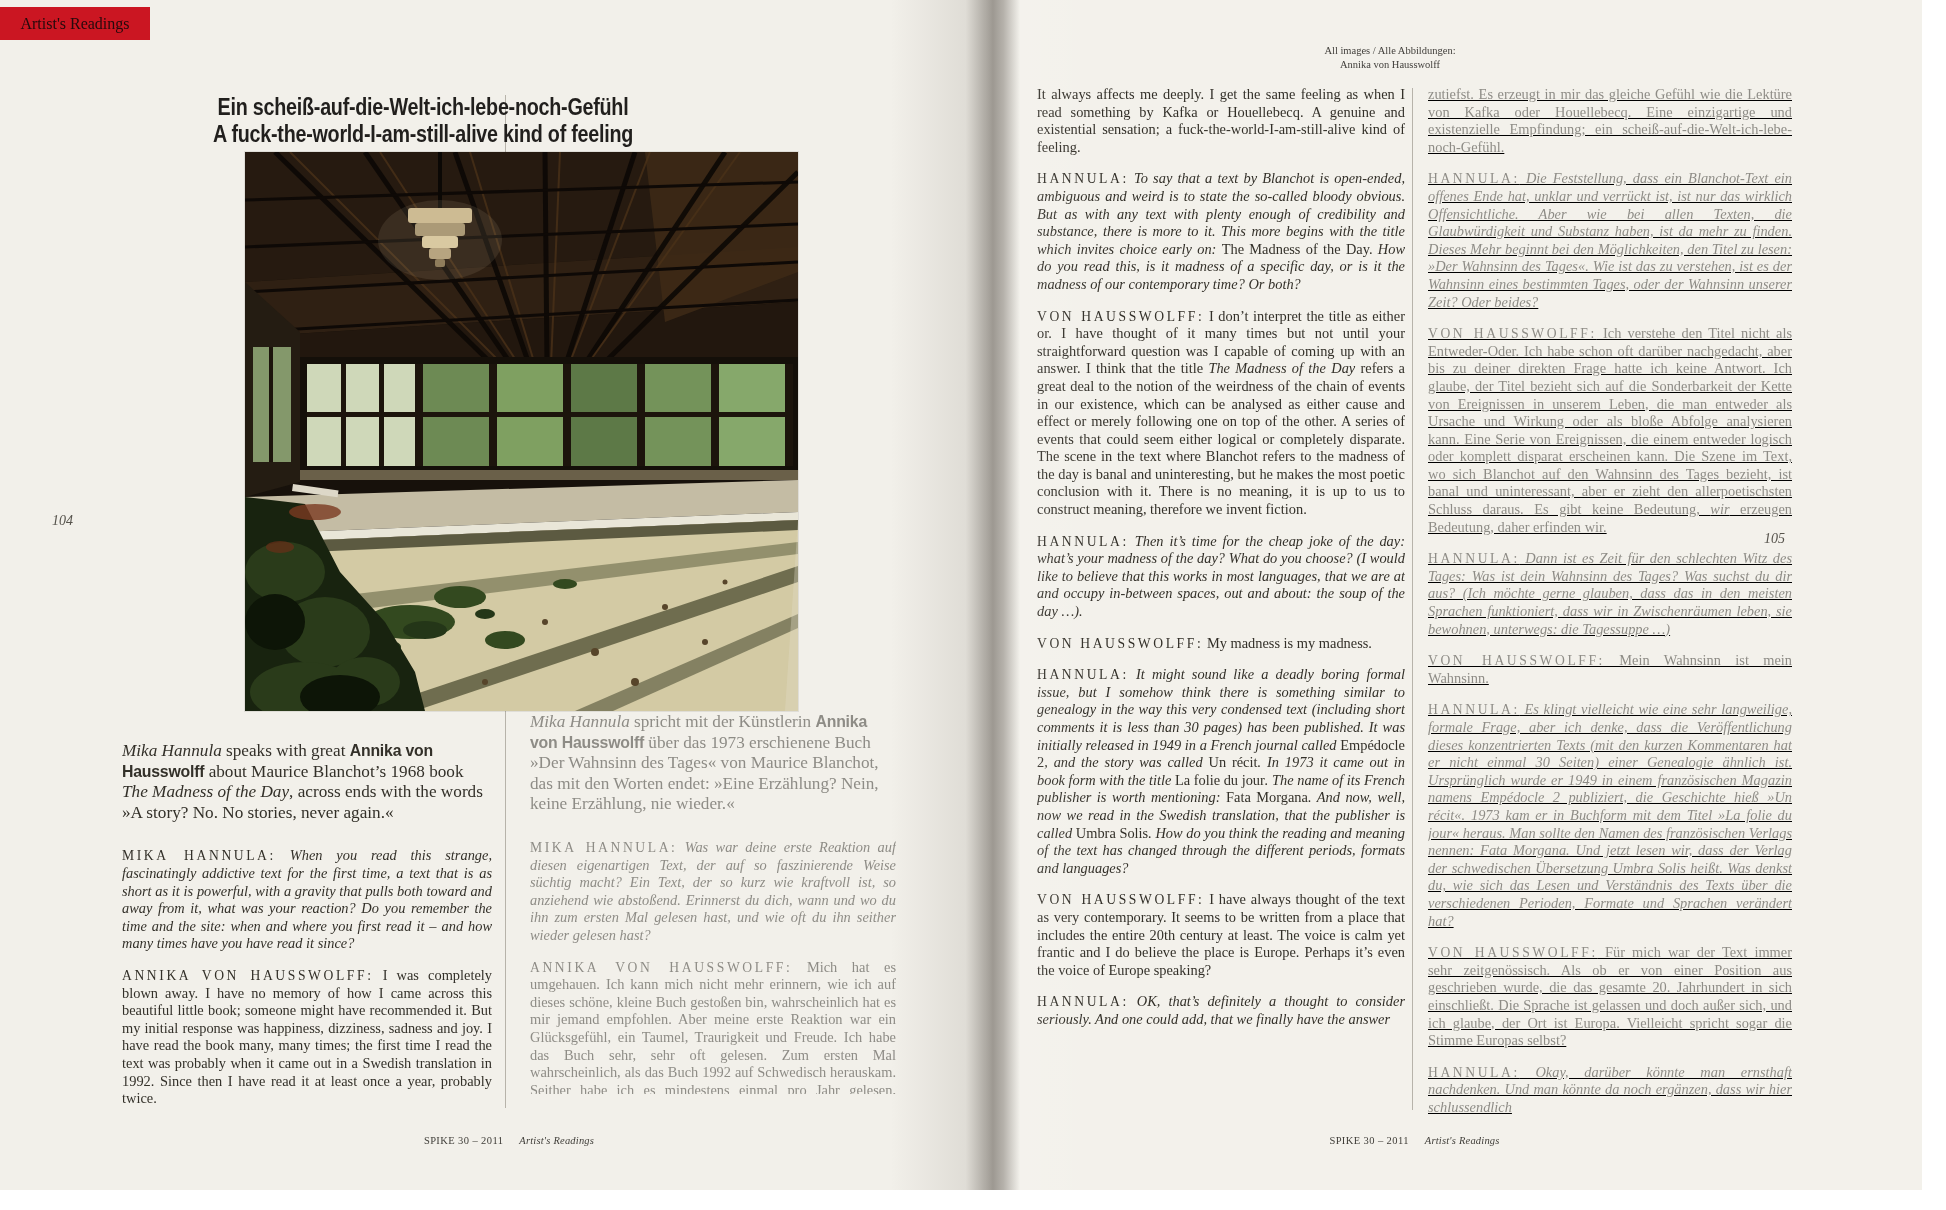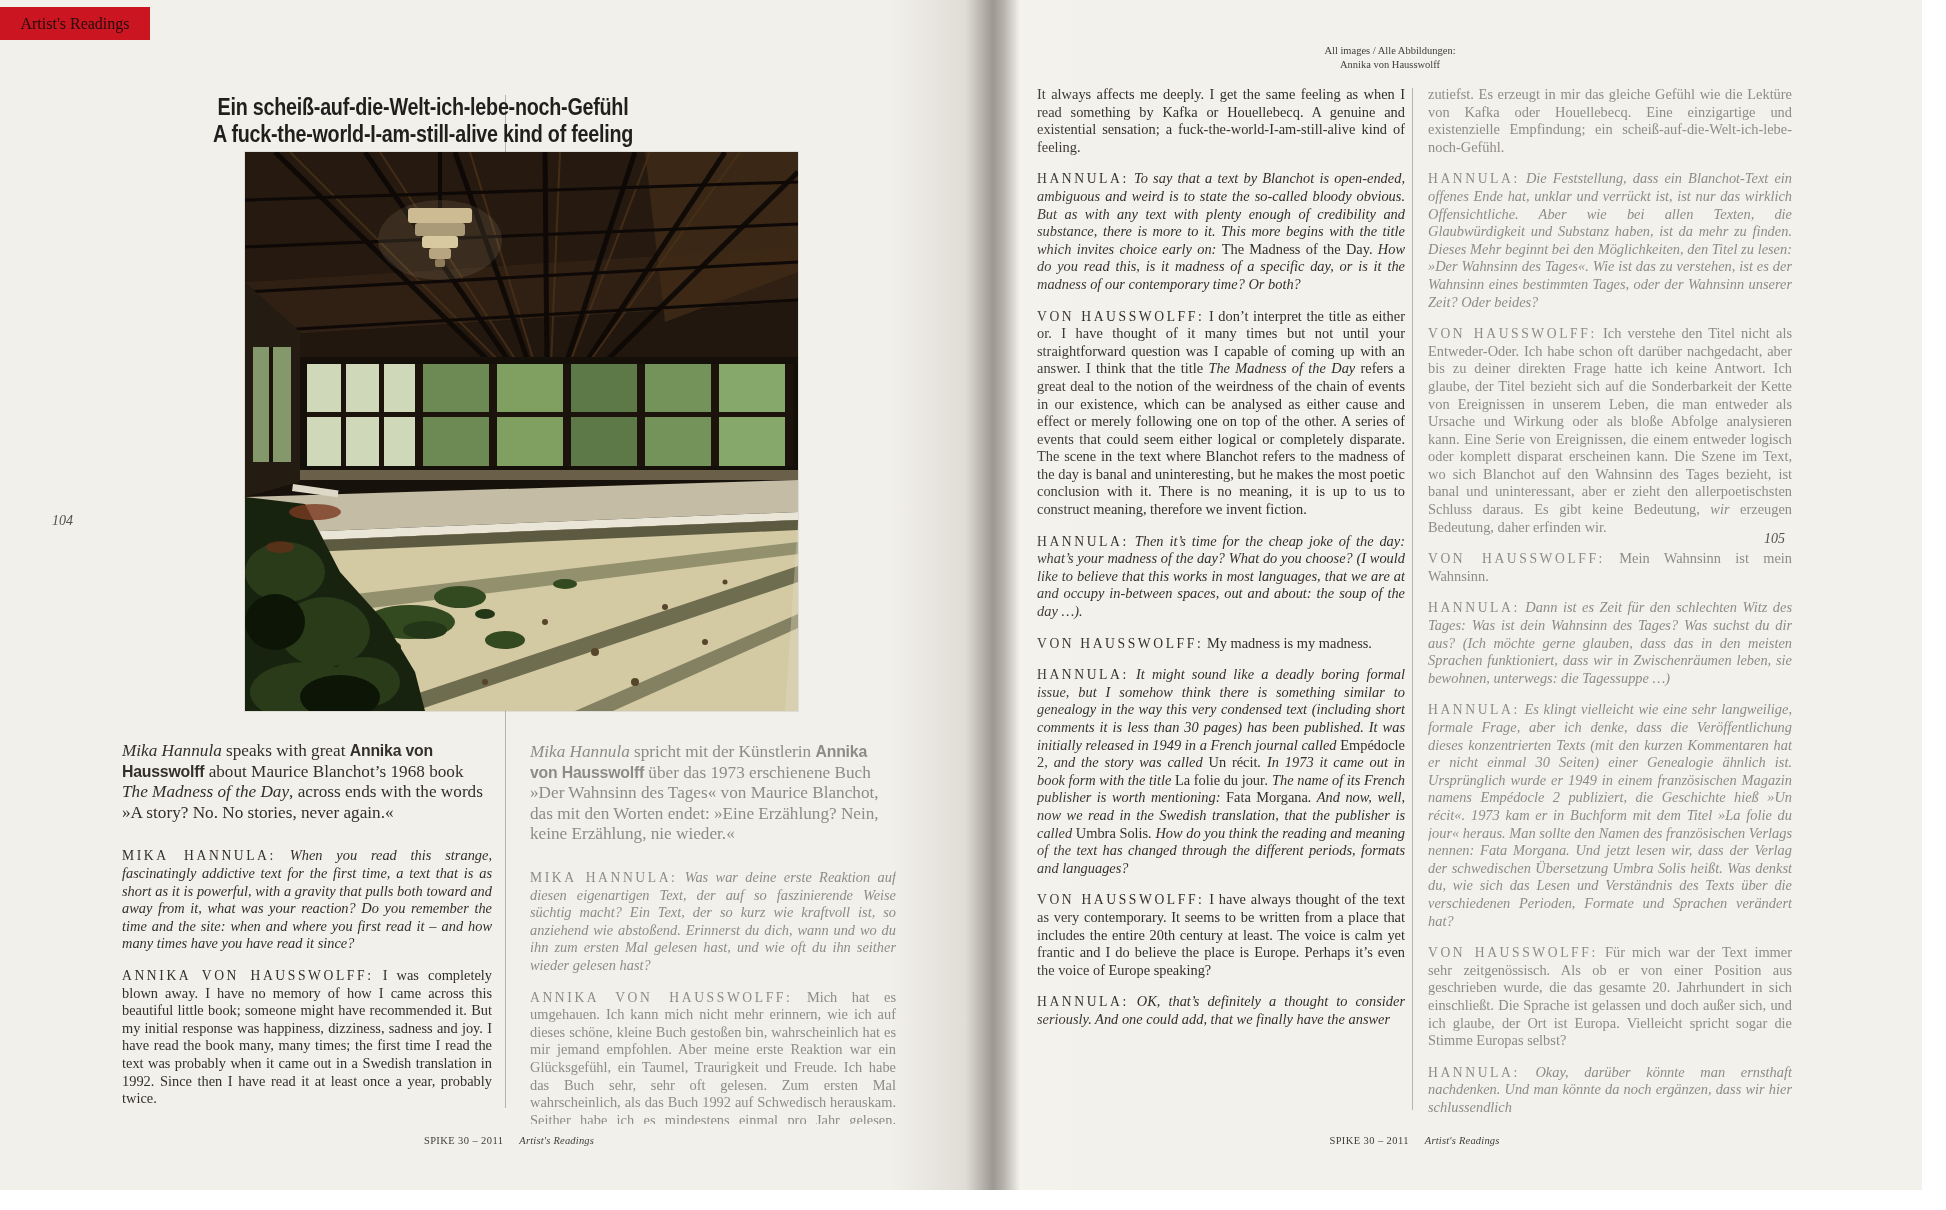--- a/index.html
+++ b/index.html
@@ -27,23 +27,23 @@
   .photo-wrap{position:absolute;left:245px;top:152px;width:553px;height:559px;z-index:2;
               box-shadow:0 0 0 1px rgba(0,0,0,0.08);}
   .photo-wrap svg{display:block;width:100%;height:100%;}
 
   .divider{position:absolute;width:1px;background:#b7b3aa;z-index:1;}
   .divider.d-left{left:505px;top:95px;height:1013px;}
   .divider.d-right{left:1412px;top:88px;height:1022px;}
 
   .col{position:absolute;overflow:hidden;}
   .col-en-left{left:122px;top:741px;width:370px;height:382px;}
-  .col-de-left{left:530px;top:742px;width:366px;height:382px;}
+  .col-de-left{left:530px;top:712px;width:366px;height:382px;}
   .col-en-right{left:1037px;top:86px;width:368px;height:1036px;}
-  .col-de-right{left:1428px;top:86px;width:364px;height:1036px;}
+  .col-de-right{left:1428px;top:86px;width:364px;height:1036px;text-decoration:underline;}
 
   .para{font:14.4px/17.6px "Liberation Serif",serif;color:#333029;text-align:justify;
         margin:0 0 14px 0;}
   .para:last-child{margin-bottom:0;}
   .para.lead{font-size:17.2px;line-height:20.6px;margin-bottom:24px;text-align:left;}
   .de .para{color:#8e8c86;}
   .run-i{font-style:italic;}
   .run-sc{letter-spacing:2.6px;font-size:13.6px;}
   .run-bs{font-family:"Liberation Sans",sans-serif;font-weight:700;font-size:0.92em;
           letter-spacing:-0.2px;}
@@ -211,22 +211,22 @@
       <p class="para"><span class="run-sc">HANNULA:</span><span class="run-i"> Then it’s time for the cheap joke of the day: what’s your madness of the day? What do you choose? (I would like to believe that this works in most languages, that we are at and occupy in-between spaces, out and about: the soup of the day …).</span></p>
       <p class="para"><span class="run-sc">VON HAUSSWOLFF:</span><span class="run-r"> My madness is my madness.</span></p>
       <p class="para"><span class="run-sc">HANNULA:</span><span class="run-i"> It might sound like a deadly boring formal issue, but I somehow think there is something similar to genealogy in the way this very condensed text (including short comments it is less than 30 pages) has been published. It was initially released in 1949 in a French journal called </span><span class="run-r">Empédocle 2</span><span class="run-i">, and the story was called </span><span class="run-r">Un récit</span><span class="run-i">. In 1973 it came out in book form with the title </span><span class="run-r">La folie du jour</span><span class="run-i">. The name of its French publisher is worth mentioning: </span><span class="run-r">Fata Morgana</span><span class="run-i">. And now, well, now we read in the Swedish translation, that the publisher is called </span><span class="run-r">Umbra Solis</span><span class="run-i">. How do you think the reading and meaning of the text has changed through the different periods, formats and languages?</span></p>
       <p class="para"><span class="run-sc">VON HAUSSWOLFF:</span><span class="run-r"> I have always thought of the text as very contemporary. It seems to be written from a place that includes the entire 20th century at least. The voice is calm yet frantic and I do believe the place is Europe. Perhaps it’s even the voice of Europe speaking?</span></p>
       <p class="para"><span class="run-sc">HANNULA:</span><span class="run-i"> OK, that’s definitely a thought to consider seriously. And one could add, that we finally have the answer</span></p>
     </div>
   <div class="col col-de-right de" lang="de">
       <p class="para"><span class="run-r">zutiefst. Es erzeugt in mir das gleiche Gefühl wie die Lektüre von Kafka oder Houellebecq. Eine einzigartige und existenzielle Empfindung; ein scheiß-auf-die-Welt-ich-lebe-noch-Gefühl.</span></p>
       <p class="para"><span class="run-sc">HANNULA:</span><span class="run-i"> Die Feststellung, dass ein Blanchot-Text ein offenes Ende hat, unklar und verrückt ist, ist nur das wirklich Offensichtliche. Aber wie bei allen Texten, die Glaubwürdigkeit und Substanz haben, ist da mehr zu finden. Dieses Mehr beginnt bei den Möglichkeiten, den Titel zu lesen: »Der Wahnsinn des Tages«. Wie ist das zu verstehen, ist es der Wahnsinn eines bestimmten Tages, oder der Wahnsinn unserer Zeit? Oder beides?</span></p>
       <p class="para"><span class="run-sc">VON HAUSSWOLFF:</span><span class="run-r"> Ich verstehe den Titel nicht als Entweder-Oder. Ich habe schon oft darüber nachgedacht, aber bis zu deiner direkten Frage hatte ich keine Antwort. Ich glaube, der Titel bezieht sich auf die Sonderbarkeit der Kette von Ereignissen in unserem Leben, die man entweder als Ursache und Wirkung oder als bloße Abfolge analysieren kann. Eine Serie von Ereignissen, die einem entweder logisch oder komplett disparat erscheinen kann. Die Szene im Text, wo sich Blanchot auf den Wahnsinn des Tages bezieht, ist banal und uninteressant, aber er zieht den allerpoetischsten Schluss daraus. Es gibt keine Bedeutung, </span><span class="run-i">wir</span><span class="run-r"> erzeugen Bedeutung, daher erfinden wir.</span></p>
+      <p class="para"><span class="run-sc">HANNULA:</span><span class="run-i"> Dann ist es Zeit für den schlechten Witz des Tages: Was ist dein Wahnsinn des Tages? Was suchst du dir aus? (Ich möchte gerne glauben, dass das in den meisten Sprachen funktioniert, dass wir in Zwischenräumen leben, sie bewohnen, unterwegs: die Tagessuppe …)</span></p>
       <p class="para"><span class="run-sc">VON HAUSSWOLFF:</span><span class="run-r"> Mein Wahnsinn ist mein Wahnsinn.</span></p>
-      <p class="para"><span class="run-sc">HANNULA:</span><span class="run-i"> Dann ist es Zeit für den schlechten Witz des Tages: Was ist dein Wahnsinn des Tages? Was suchst du dir aus? (Ich möchte gerne glauben, dass das in den meisten Sprachen funktioniert, dass wir in Zwischenräumen leben, sie bewohnen, unterwegs: die Tagessuppe …)</span></p>
       <p class="para"><span class="run-sc">HANNULA:</span><span class="run-i"> Es klingt vielleicht wie eine sehr langweilige, formale Frage, aber ich denke, dass die Veröffentlichung dieses konzentrierten Texts (mit den kurzen Kommentaren hat er nicht einmal 30 Seiten) einer Genealogie ähnlich ist. Ursprünglich wurde er 1949 in einem französischen Magazin namens Empédocle 2 publiziert, die Geschichte hieß »Un récit«. 1973 kam er in Buchform mit dem Titel »La folie du jour« heraus. Man sollte den Namen des französischen Verlags nennen: Fata Morgana. Und jetzt lesen wir, dass der Verlag der schwedischen Übersetzung Umbra Solis heißt. Was denkst du, wie sich das Lesen und Verständnis des Texts über die verschiedenen Perioden, Formate und Sprachen verändert hat?</span></p>
       <p class="para"><span class="run-sc">VON HAUSSWOLFF:</span><span class="run-r"> Für mich war der Text immer sehr zeitgenössisch. Als ob er von einer Position aus geschrieben wurde, die das gesamte 20. Jahrhundert in sich einschließt. Die Sprache ist gelassen und doch außer sich, und ich glaube, der Ort ist Europa. Vielleicht spricht sogar die Stimme Europas selbst?</span></p>
       <p class="para"><span class="run-sc">HANNULA:</span><span class="run-i"> Okay, darüber könnte man ernsthaft nachdenken. Und man könnte da noch ergänzen, dass wir hier schlussendlich</span></p>
     </div>
 
   <div class="pagenum p-left">104</div>
   <div class="pagenum p-right">105</div>
 
   <div class="footer f-left">
     <span class="issue">SPIKE 30 – 2011</span><span class="section">Artist's Readings</span>

